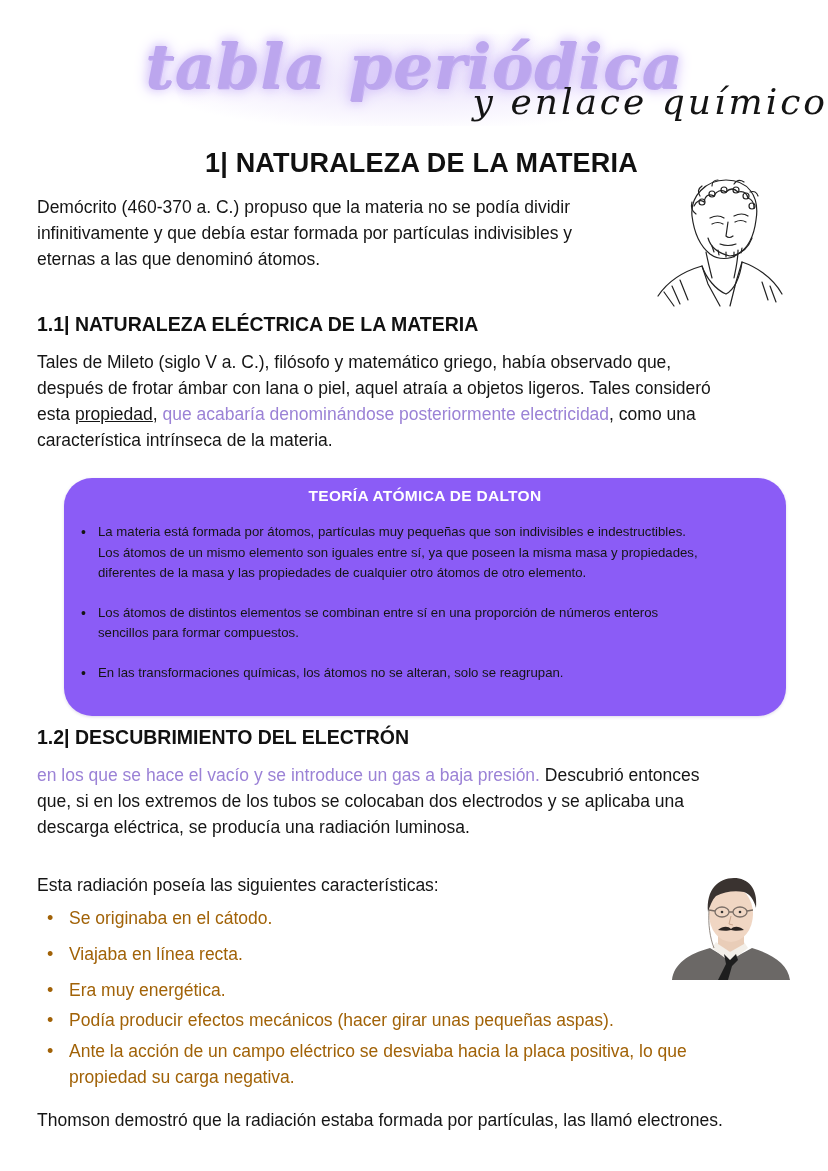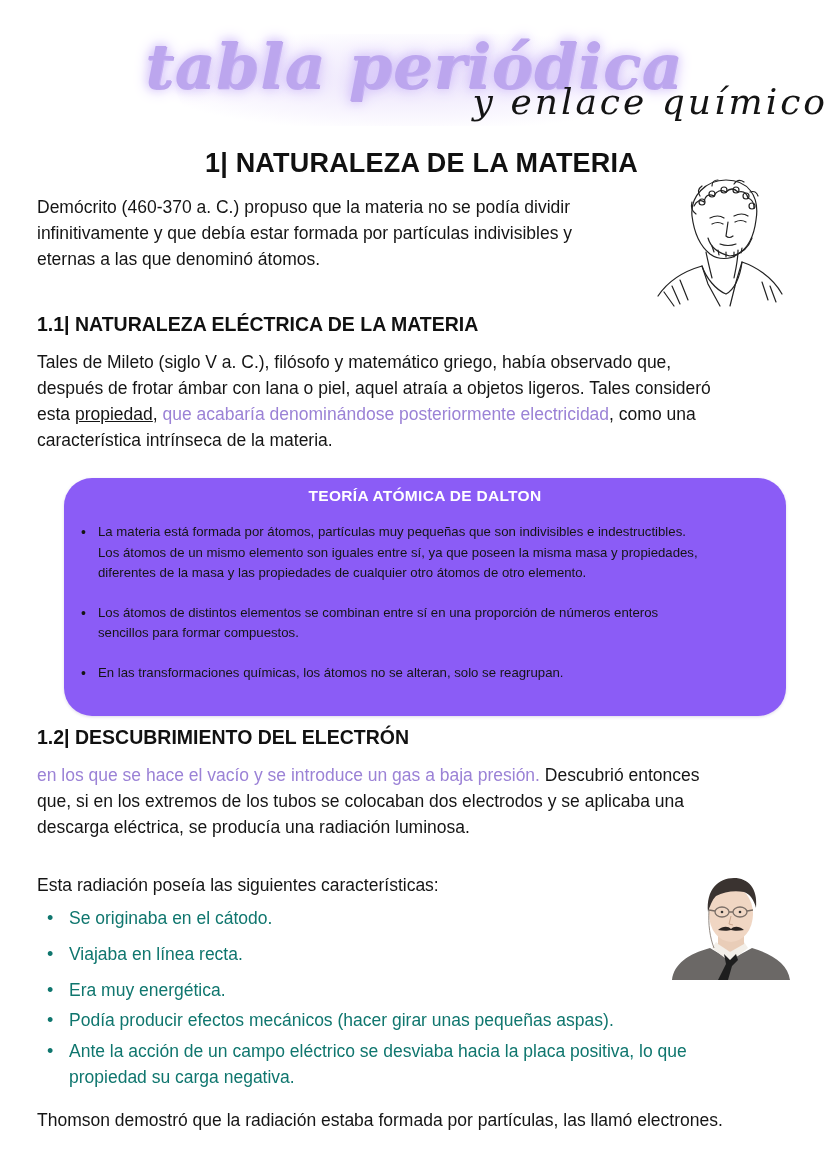--- a/index.html
+++ b/index.html
@@ -58,21 +58,21 @@
   .dalton-list li {
     position: relative; padding-left: 18px; font-size: 13.2px; line-height: 20.5px; color: #151515;
   }
   .dalton-list li::before {
     content: "•"; position: absolute; left: 1px; top: 0; font-size: 14px; color: #151515;
   }
   .dalton-list li + li { margin-top: 19px; }
 
   .bullets { position: absolute; left: 45px; list-style: none; }
   .bullets li {
-    position: relative; padding-left: 24px; font-size: 17.5px; line-height: 26px; color: #0f766e;
+    position: relative; padding-left: 24px; font-size: 17.5px; line-height: 26px; color: #a16207;
   }
   .bullets li::before {
     content: "•"; position: absolute; left: 2px; top: 0; font-size: 18px;
   }
 </style>
 </head>
 <body>
 
 <div class="header">
   <div class="header-glow"></div>

